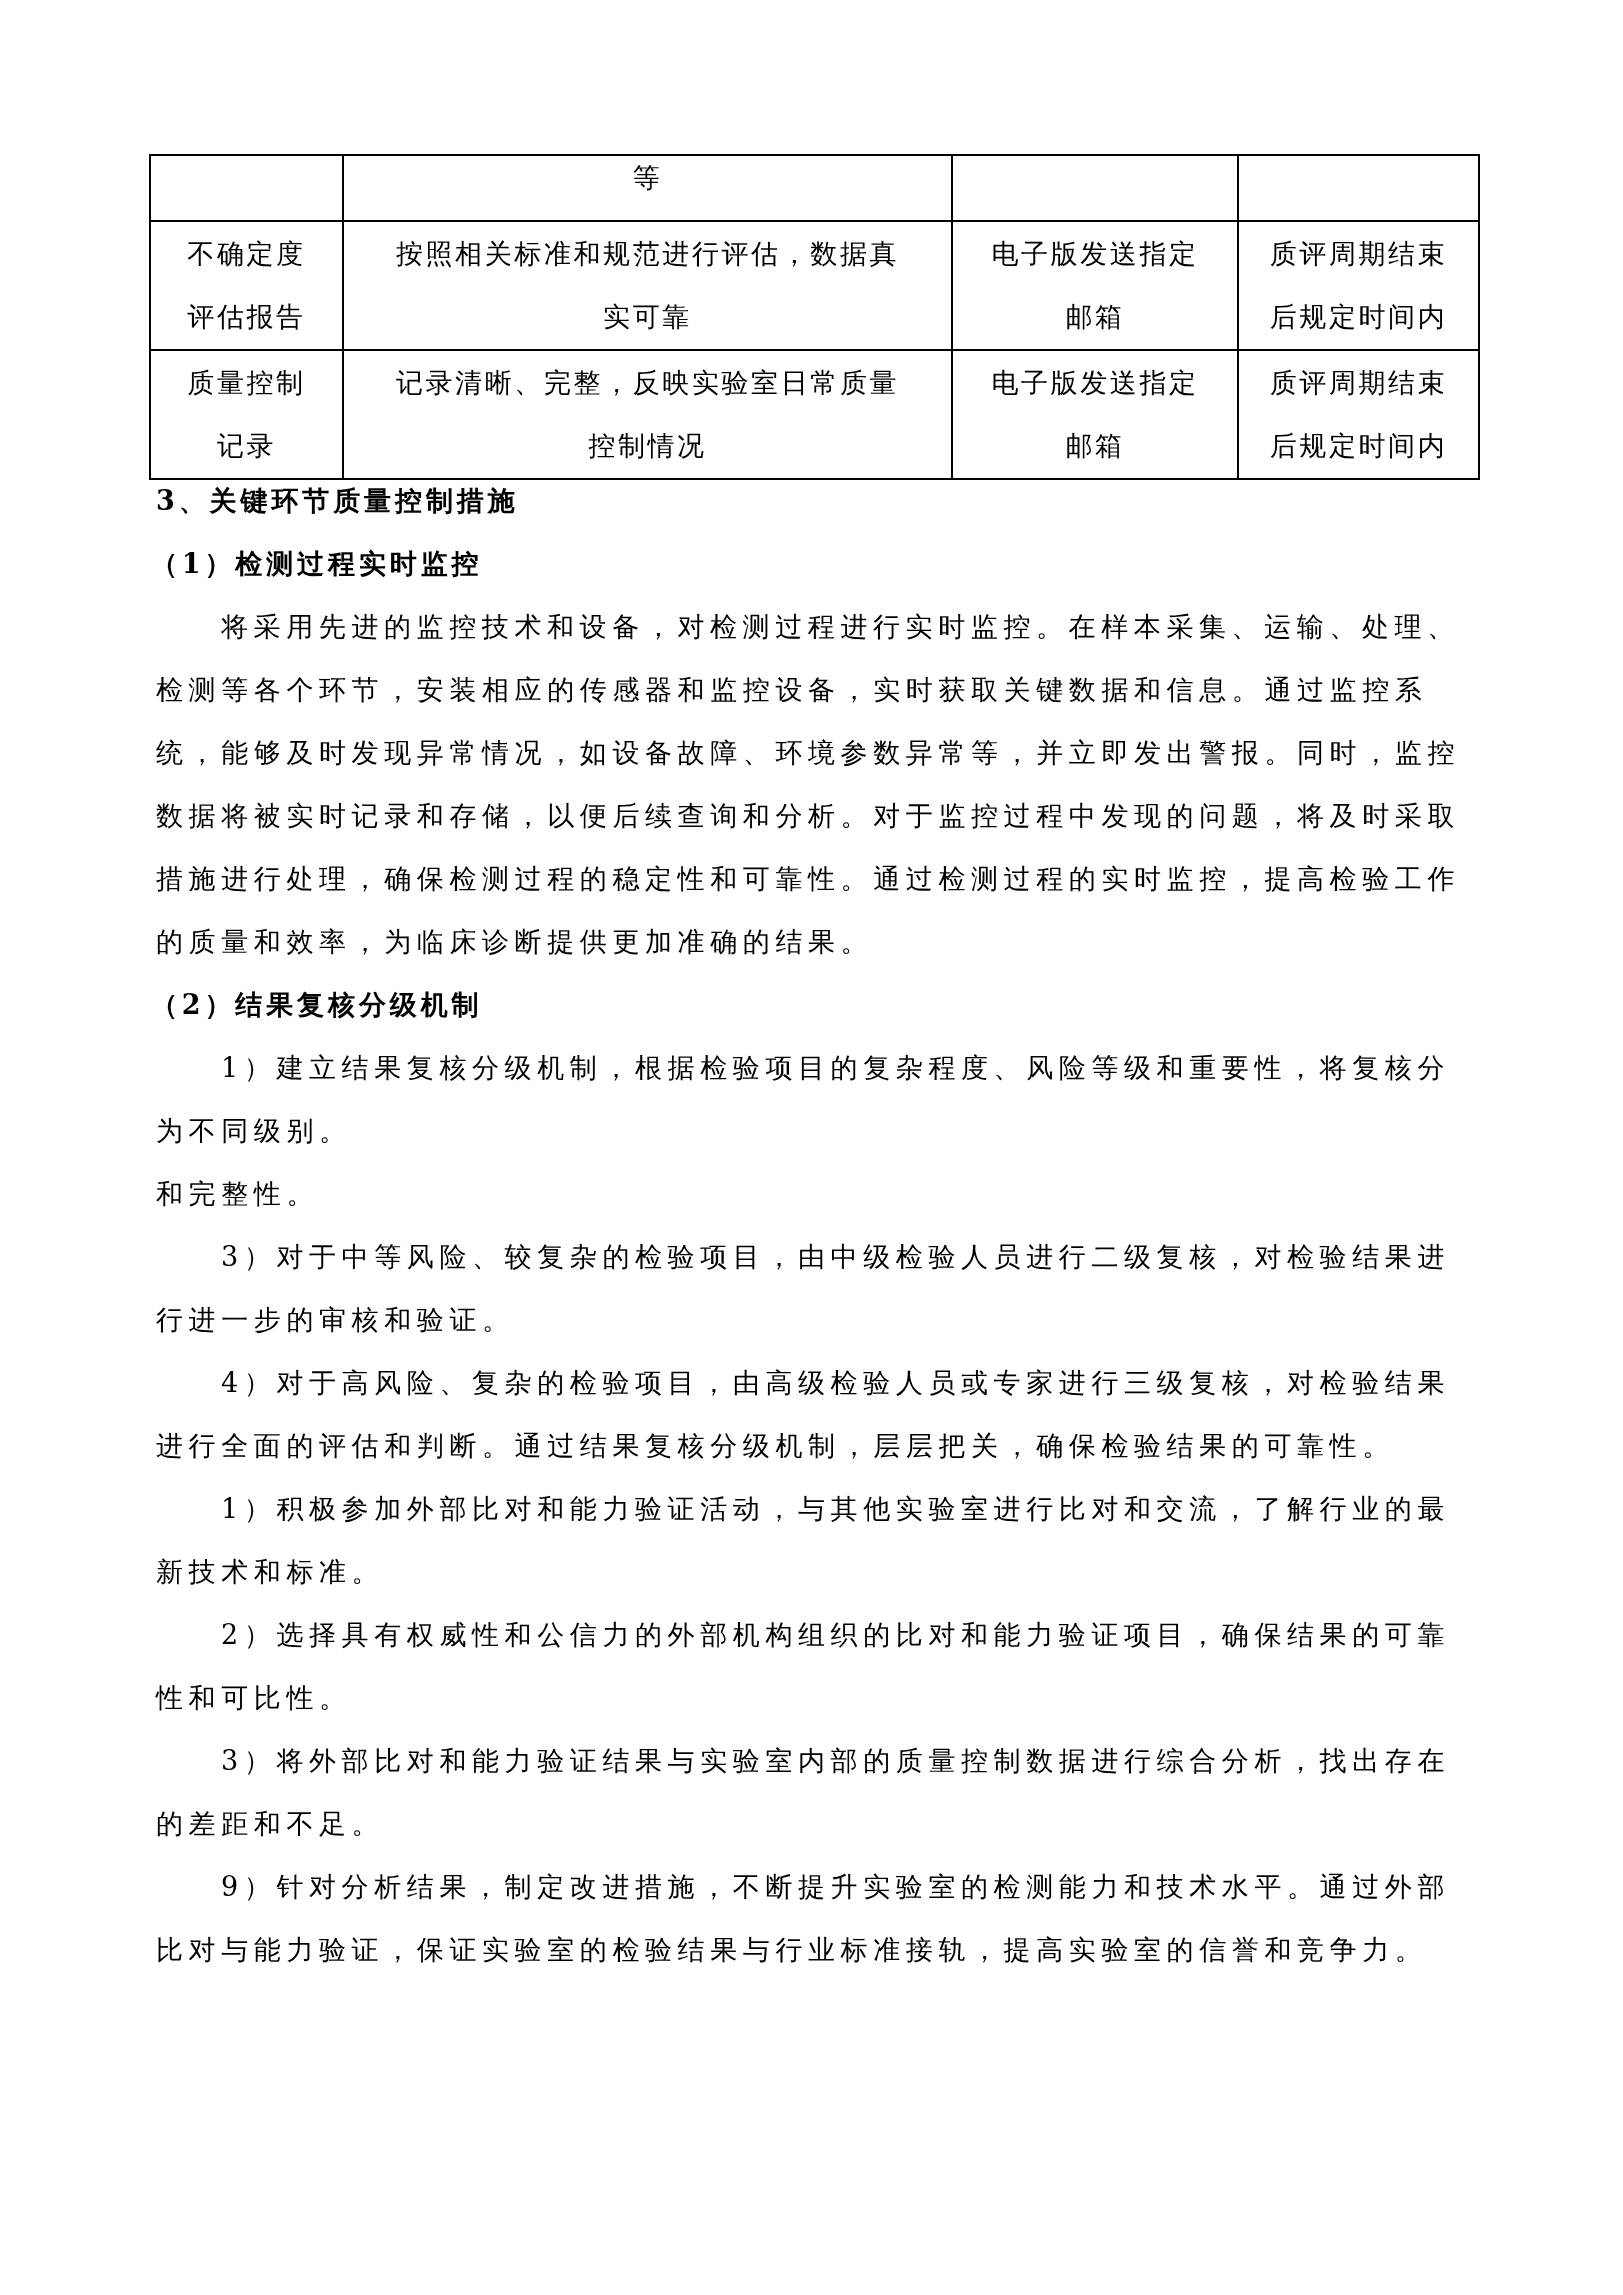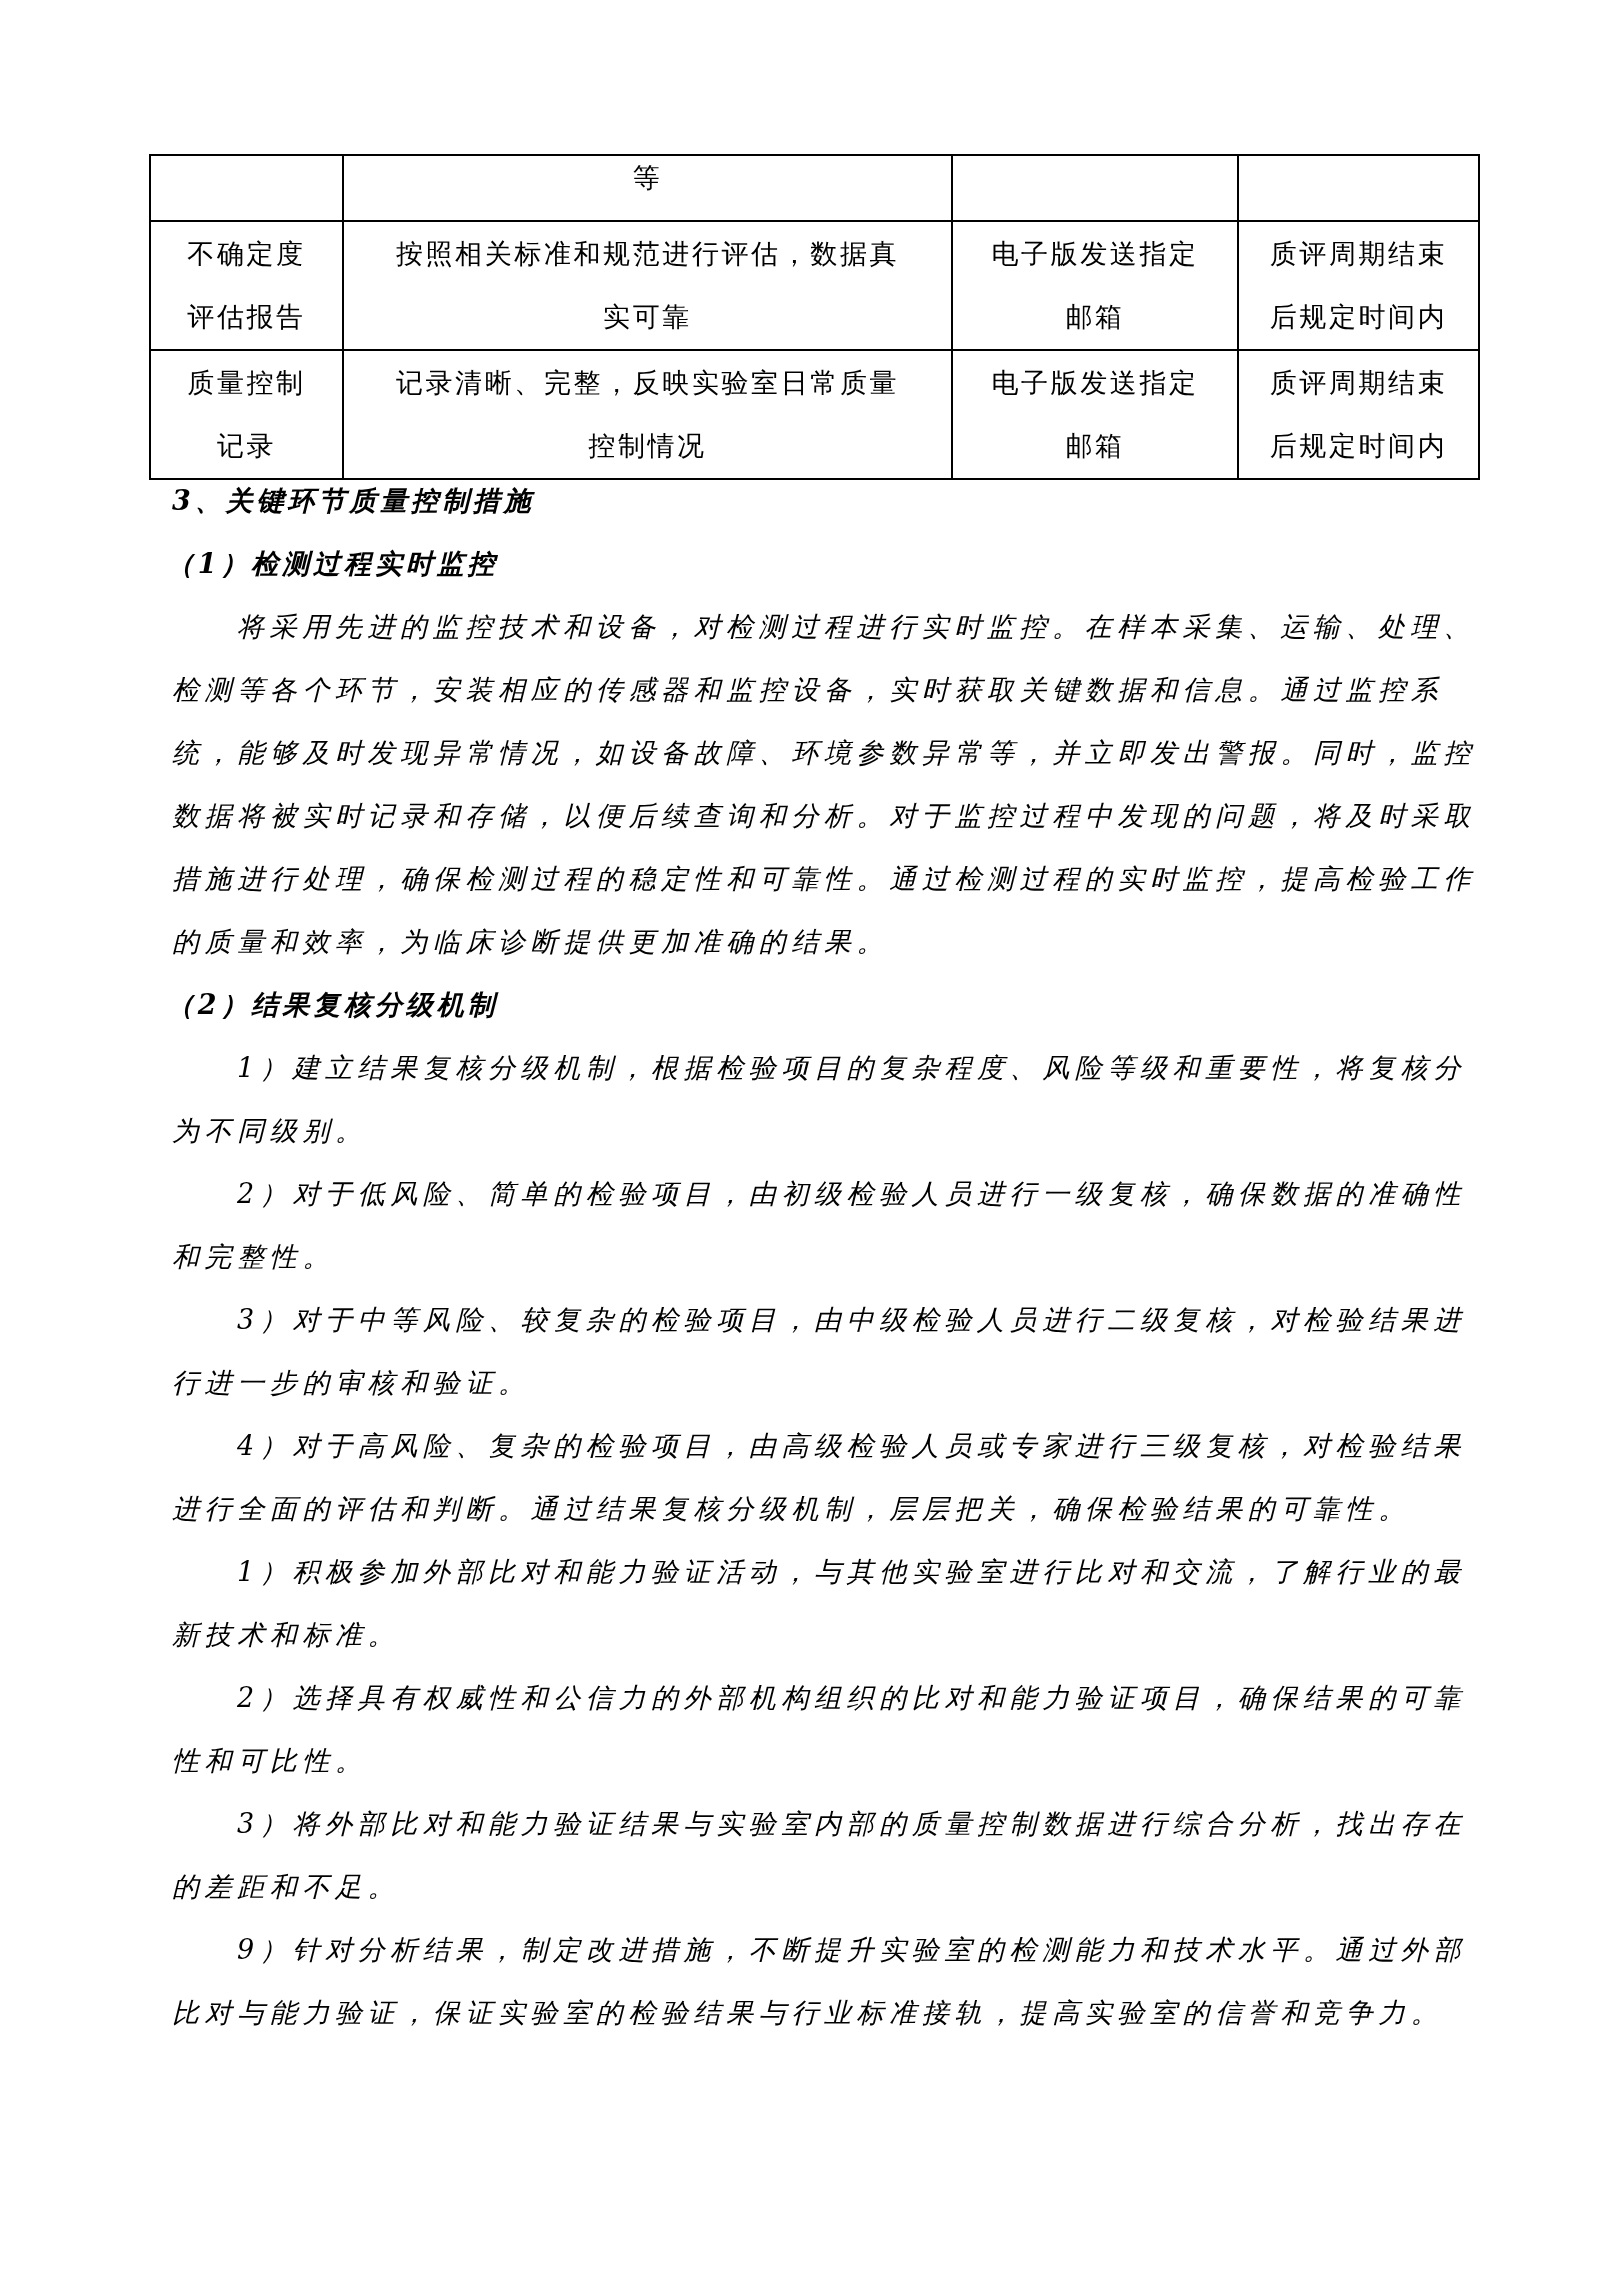--- a/index.html
+++ b/index.html
@@ -11,21 +11,21 @@
   .tbl { position: absolute; left: 149px; top: 154px; border-collapse: collapse; table-layout: fixed; }
   .tbl td { border: 2px solid #000; padding: 0; text-align: center; vertical-align: top;
             font-size: 27px; line-height: 63px; letter-spacing: 2.6px; white-space: nowrap; }
   .tbl col.c1 { width: 193px; } .tbl col.c2 { width: 609px; }
   .tbl col.c3 { width: 286px; } .tbl col.c4 { width: 241px; }
   .tbl tr.r0 td { height: 64px; line-height: 44px; }
   .tbl tr.r1 td, .tbl tr.r2 td { height: 127px; border-radius: 10px; }
   .cell-line { display: block; }
 
   
-  .content { position: absolute; left: 172px; top: 470px; width: 1320px; font-style: italic; }
+  .content { position: absolute; left: 156px; top: 470px; width: 1320px; }
   .line { display: block; height: 63px; line-height: 63px; font-size: 27px;
           letter-spacing: 5.6px; white-space: nowrap; overflow: visible; }
   .line.indent { padding-left: 65px; }
   .h1 { font-weight: bold; letter-spacing: 3.9px; height: 62px; line-height: 62px; }
   .h2 { font-weight: bold; letter-spacing: 3.9px; margin-left: -5.2px; height: 63px; }
 </style>
 </head>
 <body>
 
 <div class="page">
@@ -103,21 +103,20 @@
       <span class="line">措施进行处理，确保检测过程的稳定性和可靠性。通过检测过程的实时监控，提高检验工作</span>
       <span class="line">的质量和效率，为临床诊断提供更加准确的结果。</span>
     </div>
 
     <div class="line h2">（2）结果复核分级机制</div>
     <div>
       <span class="line indent">1）建立结果复核分级机制，根据检验项目的复杂程度、风险等级和重要性，将复核分</span>
       <span class="line">为不同级别。</span>
     </div>
     <div>
-      <span class="line indent">2）对于低风险、简单的检验项目，由初级检验人员进行一级复核，确保数据的准确性</span>
       <span class="line">和完整性。</span>
     </div>
     <div>
       <span class="line indent">3）对于中等风险、较复杂的检验项目，由中级检验人员进行二级复核，对检验结果进</span>
       <span class="line">行进一步的审核和验证。</span>
     </div>
     <div>
       <span class="line indent">4）对于高风险、复杂的检验项目，由高级检验人员或专家进行三级复核，对检验结果</span>
       <span class="line">进行全面的评估和判断。通过结果复核分级机制，层层把关，确保检验结果的可靠性。</span>
     </div>

